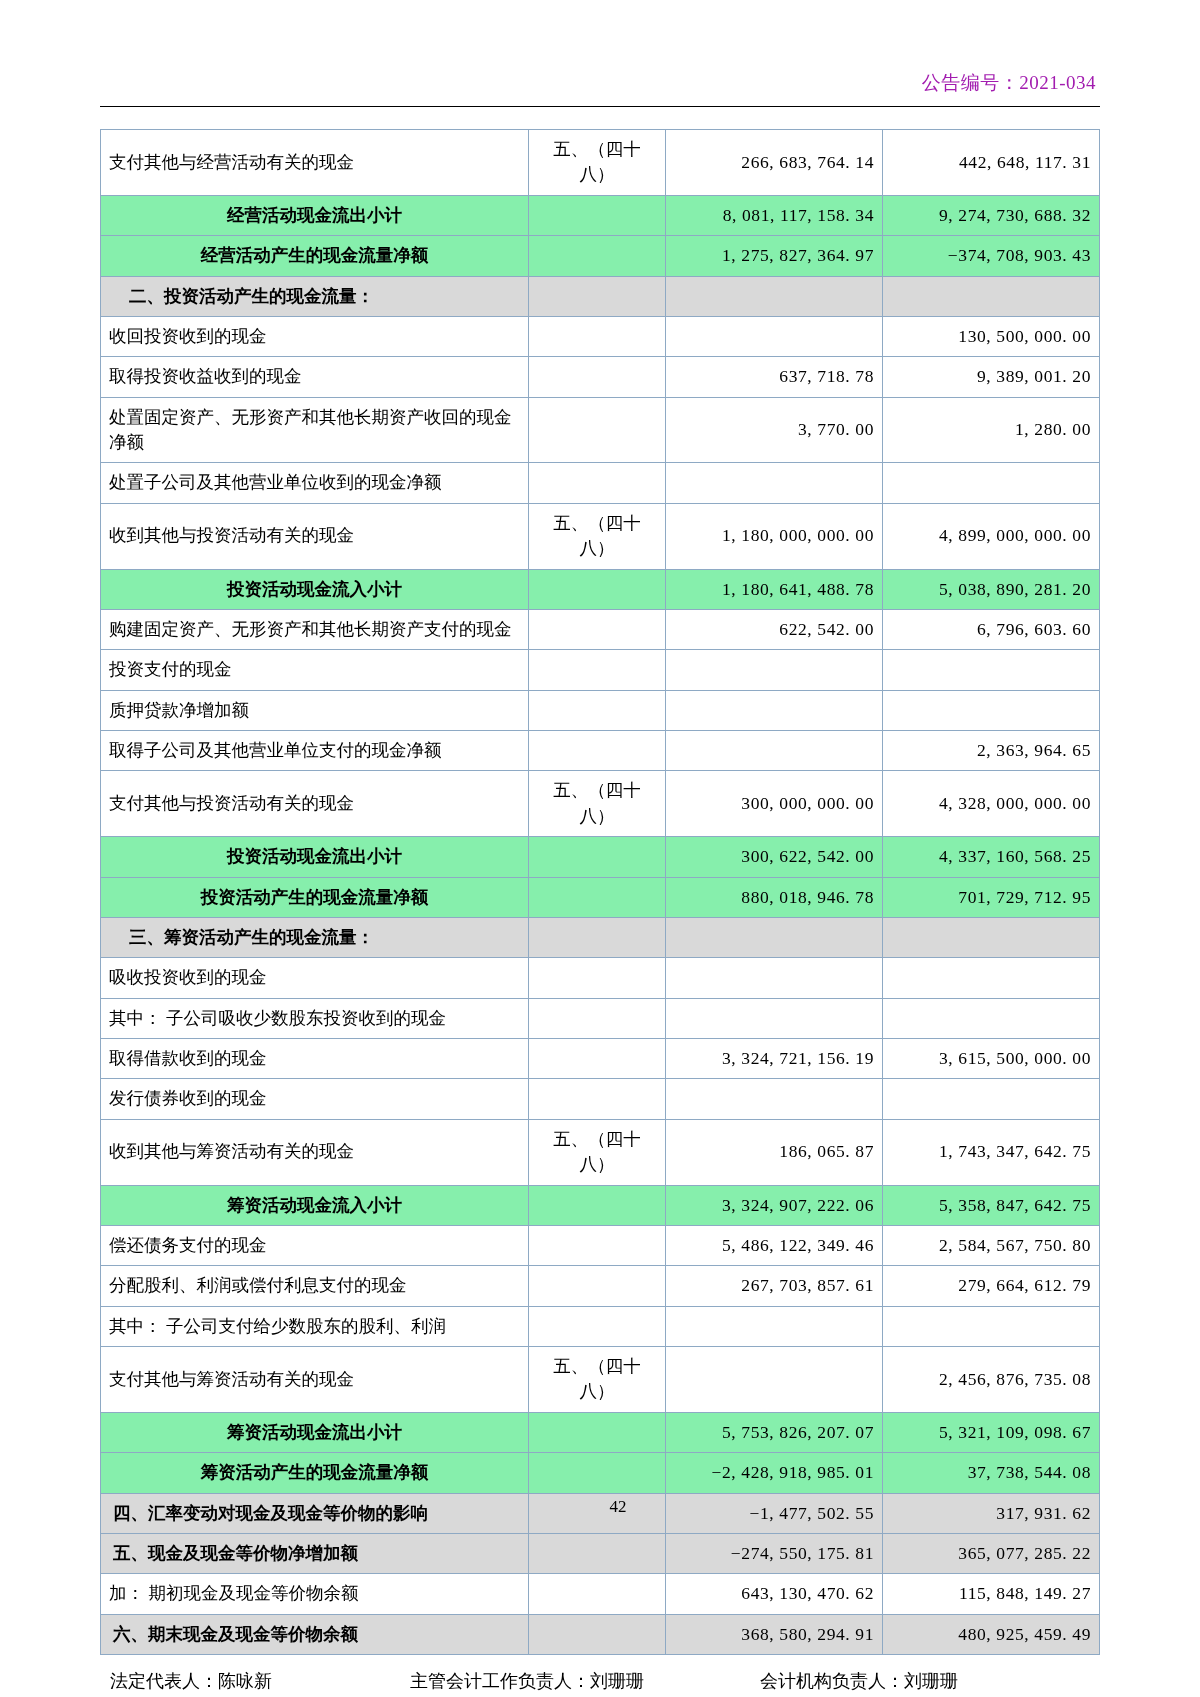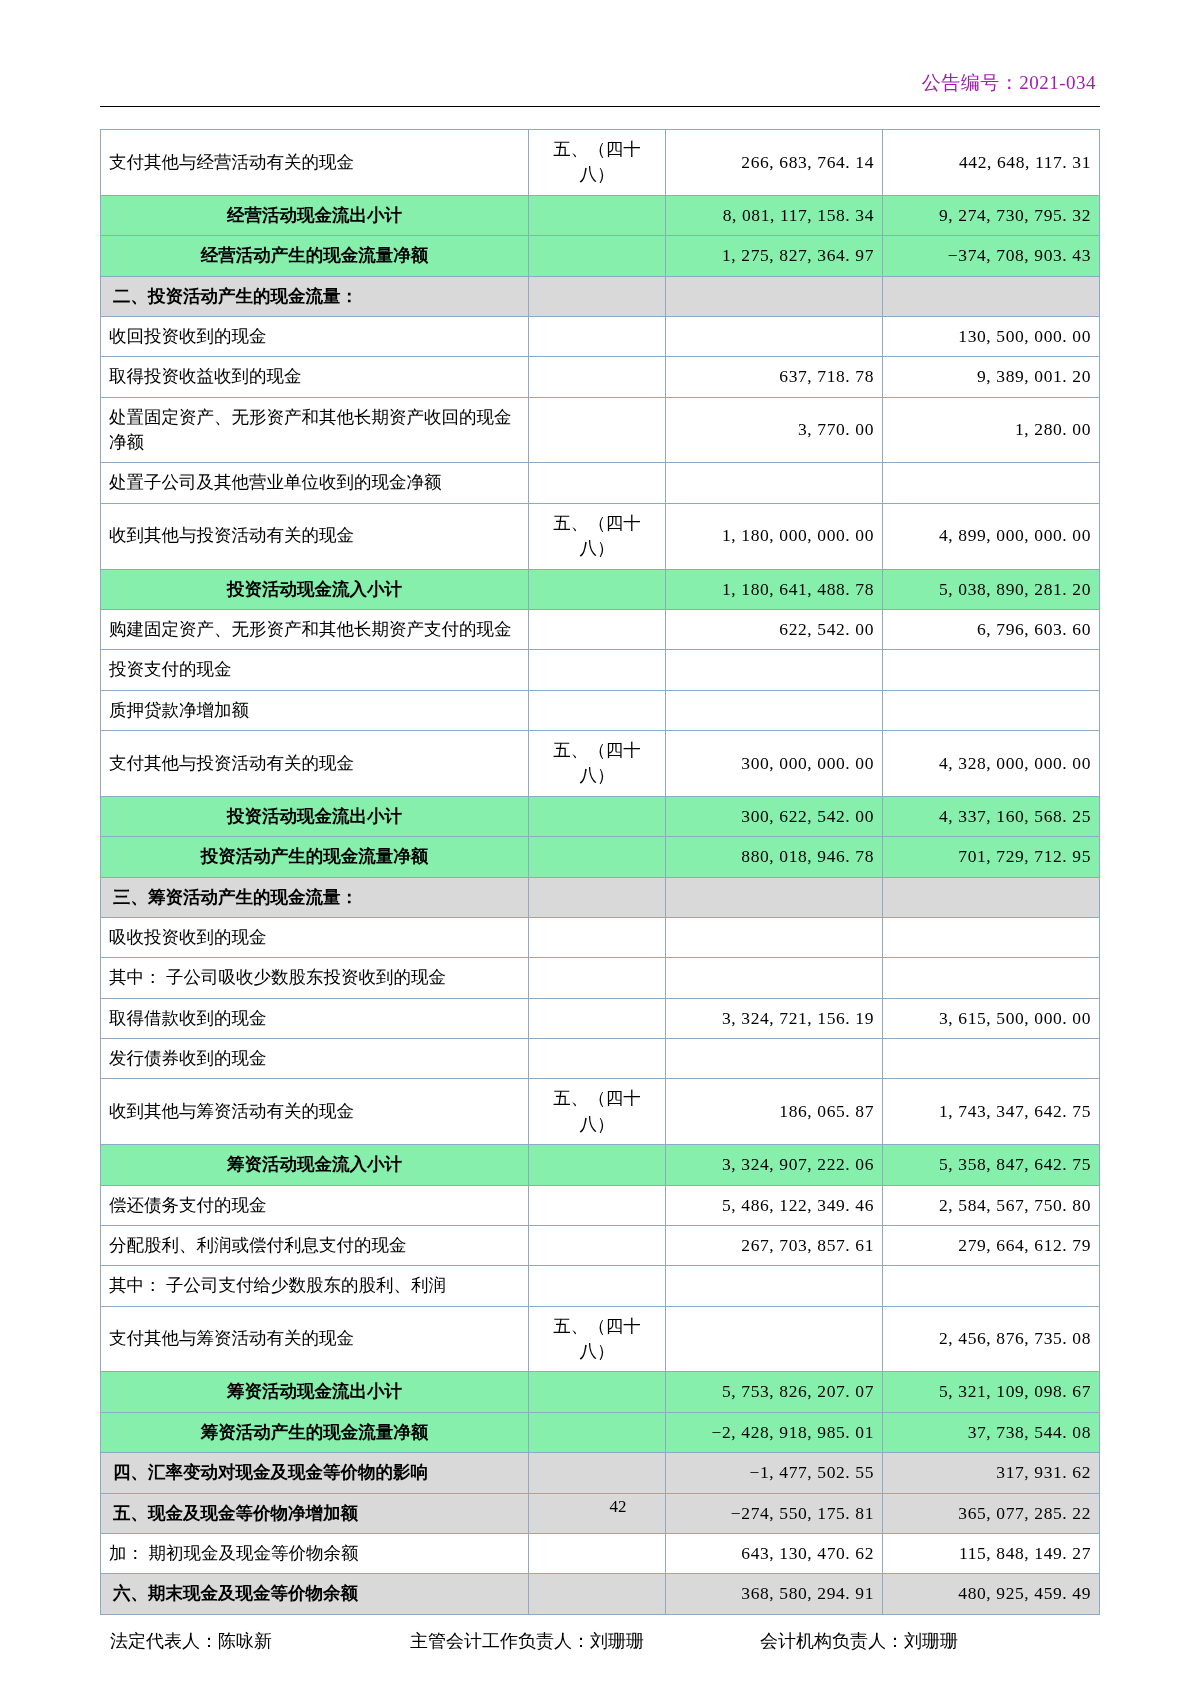--- a/index.html
+++ b/index.html
@@ -66,21 +66,21 @@
   tr.shaded td.label {
     text-align: center;
     font-weight: bold;
   }
   tr.section td {
     background: #d9d9d9;
   }
   tr.section td.label {
     text-align: left;
     font-weight: bold;
-    padding-left: 12px;
+    padding-left: 28px;
   }
   tr.shaded-left td.label {
     text-align: left;
     font-weight: bold;
     padding-left: 12px;
     margin-top: 8px;
   }
   .signature {
     display: flex;
     margin-top: 14px;
@@ -116,21 +116,21 @@
         <tr>
           <td class="label">支付其他与经营活动有关的现金</td>
           <td class="note">五、（四十八）</td>
           <td class="num">266, 683, 764. 14</td>
           <td class="num">442, 648, 117. 31</td>
         </tr>
         <tr class="shaded">
           <td class="label">经营活动现金流出小计</td>
           <td class="note"></td>
           <td class="num">8, 081, 117, 158. 34</td>
-          <td class="num">9, 274, 730, 795. 32</td>
+          <td class="num">9, 274, 730, 688. 32</td>
         </tr>
         <tr class="shaded">
           <td class="label">经营活动产生的现金流量净额</td>
           <td class="note"></td>
           <td class="num">1, 275, 827, 364. 97</td>
           <td class="num">−374, 708, 903. 43</td>
         </tr>
         <tr class="section">
           <td class="label">二、投资活动产生的现金流量：</td>
           <td class="note"></td>
@@ -183,20 +183,26 @@
           <td class="label">投资支付的现金</td>
           <td class="note"></td>
           <td class="num"></td>
           <td class="num"></td>
         </tr>
         <tr>
           <td class="label">质押贷款净增加额</td>
           <td class="note"></td>
           <td class="num"></td>
           <td class="num"></td>
+        </tr>
+        <tr>
+          <td class="label">取得子公司及其他营业单位支付的现金净额</td>
+          <td class="note"></td>
+          <td class="num"></td>
+          <td class="num">2, 363, 964. 65</td>
         </tr>
         <tr>
           <td class="label">支付其他与投资活动有关的现金</td>
           <td class="note">五、（四十八）</td>
           <td class="num">300, 000, 000. 00</td>
           <td class="num">4, 328, 000, 000. 00</td>
         </tr>
         <tr class="shaded">
           <td class="label">投资活动现金流出小计</td>
           <td class="note"></td>

